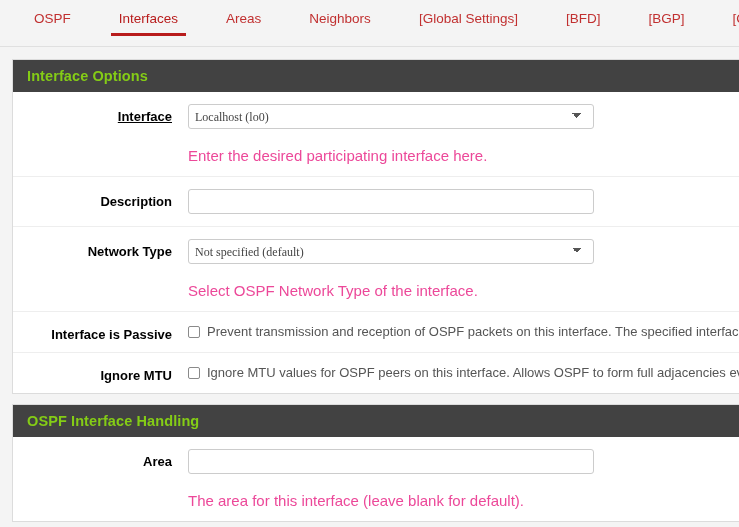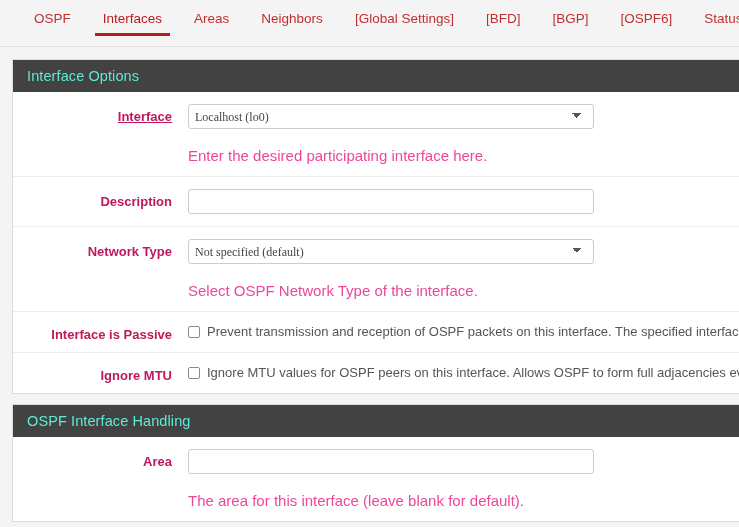--- a/index.html
+++ b/index.html
@@ -17,20 +17,21 @@
   .tabbar {
     position: relative;
     height: 47px;
     background: #f4f4f4;
     border-bottom: 1px solid #e0e0e0;
     display: flex;
     align-items: flex-start;
     padding-left: 18px;
     overflow: hidden;
     white-space: nowrap;
+    gap: 16px;
   }
   .tab {
     position: relative;
     display: inline-flex;
     align-items: center;
     height: 38px;
     padding: 0 16px;
     font-size: 13.5px;
     color: #c13030;
     cursor: pointer;
@@ -55,23 +56,23 @@
     height: 480px;
   }
   .panel {
     background: #ffffff;
     border: 1px solid #dcdcdc;
     border-right: none;
     margin-bottom: 10px;
   }
   .panel-heading {
     background: #424242;
-    color: #5eead4;
+    color: #84cc16;
     font-size: 14.5px;
-    font-weight: normal;
+    font-weight: bold;
     padding: 8px 0 8px 14px;
     letter-spacing: .1px;
   }
   .panel-body { padding: 0; }
 
   .row {
     display: flex;
     align-items: flex-start;
     border-bottom: 1px solid #eeeeee;
     padding: 12px 0 12px 0;
@@ -81,21 +82,21 @@
   .row.nopad { padding-top: 10px; padding-bottom: 10px; }
 
   .lbl {
     width: 175px;
     flex: 0 0 175px;
     text-align: right;
     padding-right: 16px;
     padding-top: 5px;
     font-size: 13px;
     font-weight: bold;
-    color: #be185d;
+    color: #000000;
   }
   .lbl.underline span { text-decoration: underline; cursor: help; }
 
   .ctrl { flex: 1 1 auto; min-width: 0; }
 
   select.field, input.field {
     width: 406px;
     height: 25px;
     font-size: 12px;
     font-family: Liberation Serif, serif;

